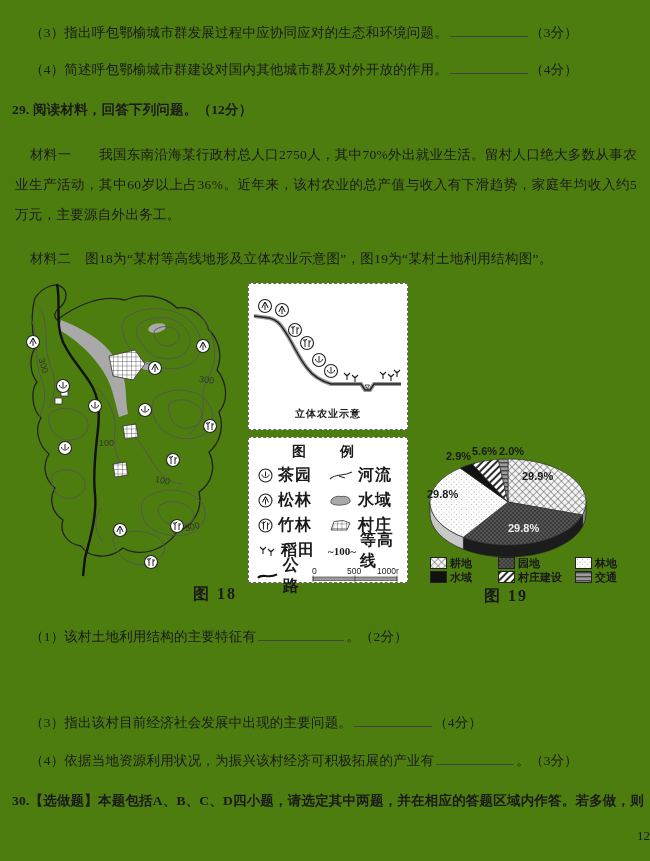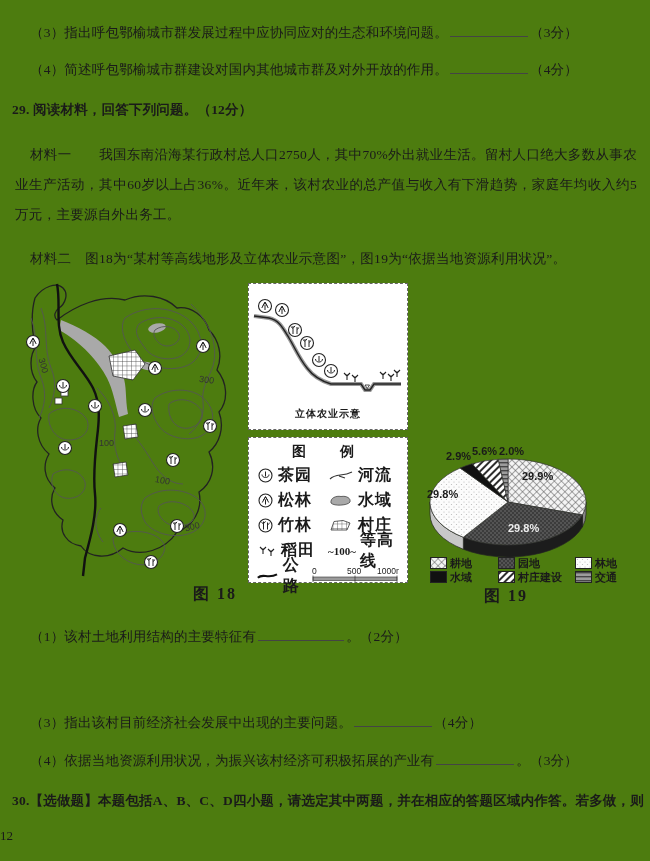--- a/index.html
+++ b/index.html
@@ -16,21 +16,21 @@
                 margin-top:5px;margin-bottom:2px;}
   .lg-row{display:flex;align-items:center;height:25px;padding:0 8px;}
   .lg-cell{display:flex;align-items:center;flex:1;}
   .lg-label{font-size:16px;font-weight:600;margin-left:4px;letter-spacing:1px;}
   .lg-contour{font-size:11px;font-weight:600;letter-spacing:0;}
   .pie-wrap{position:absolute;left:420px;top:438px;width:230px;height:172px;}
   .pie-lbl{position:absolute;font-size:11px;font-weight:bold;font-family:"Liberation Sans","DejaVu Sans",sans-serif;}
   .pie-legend-item{position:absolute;display:flex;align-items:center;height:12px;}
   .pie-legend-item .sw{width:15px;height:10px;border:1px solid #222;margin-right:3px;flex:none;}
   .pie-legend-item .lb{font-size:11px;font-weight:bold;letter-spacing:0;}
-  .pagenum{position:absolute;left:0;right:0;text-align:left;font-size:13px;}
+  .pagenum{position:absolute;left:0;right:0;text-align:right;font-size:13px;}
   .tag-bold{font-weight:bold;font-family:"Liberation Sans","DejaVu Sans",sans-serif;}
   svg text{font-family:"Liberation Sans","DejaVu Sans",sans-serif;}
 </style>
 </head>
 <body>
 
 <svg width="0" height="0" style="position:absolute" aria-hidden="true">
   <defs>
     <pattern id="pat-grid" width="5" height="5" patternUnits="userSpaceOnUse" patternTransform="rotate(45)">
       <rect width="5" height="5" fill="#f4f4f4"></rect>
@@ -80,21 +80,21 @@
 
   <div class="line" style="left:30px;top:24px">
     <span>（3）指出呼包鄂榆城市群发展过程中应协同应对的生态和环境问题。</span><span class="blank"></span><span>（3分）</span>
   </div>
   <div class="line" style="left:30px;top:61px">
     <span>（4）简述呼包鄂榆城市群建设对国内其他城市群及对外开放的作用。</span><span class="blank"></span><span>（4分）</span>
   </div>
   <div class="line" style="left:12px;top:101px;font-weight:bold">29. 阅读材料，回答下列问题。（12分）</div>
 
   <div class="para" style="left:15px;top:140px;width:622px;text-indent:15px">材料一　　我国东南沿海某行政村总人口2750人，其中70%外出就业生活。留村人口绝大多数从事农业生产活动，其中60岁以上占36%。近年来，该村农业的总产值与收入有下滑趋势，家庭年均收入约5万元，主要源自外出务工。</div>
-  <div class="para" style="left:15px;top:244px;width:622px;text-indent:15px">材料二　图18为“某村等高线地形及立体农业示意图”，图19为“依据当地资源利用状况”。</div>
+  <div class="para" style="left:15px;top:244px;width:622px;text-indent:15px">材料二　图18为“某村等高线地形及立体农业示意图”，图19为“某村土地利用结构图”。</div>
 
   <svg style="position:absolute;left:5px;top:280px" width="245" height="302" viewBox="0 0 245 302">
 
     <path d="M30,18 C38,6 52,2 58,8 C64,14 60,24 54,28 C50,31 48,36 52,40 C70,26 96,14 120,20 C138,12 160,16 172,28 C186,26 200,36 204,50 C214,60 218,76 212,90 C222,102 224,120 214,132 C220,148 214,164 204,172 C212,188 206,204 194,212 C198,230 188,246 172,252 C160,270 136,278 118,268 C104,280 84,278 76,266 C62,264 54,252 58,240 C46,232 44,218 50,208 C38,198 38,184 44,174 C32,164 30,148 36,138 C26,128 26,110 32,102 C24,92 24,74 32,66 C26,56 26,32 30,18 Z" fill="none" stroke="#222" stroke-width="1.3"></path>
 
     <path d="M56,40 C72,46 90,56 100,66 C110,76 114,86 118,96 C122,106 120,118 123,134 L114,137 C110,122 108,110 102,98 C94,82 76,62 54,50 Z" fill="#a9a9a9"></path>
     <ellipse cx="152" cy="48" rx="9" ry="4.5" fill="#a9a9a9" transform="rotate(-12 152 48)"></ellipse>
     <ellipse cx="142" cy="86" rx="8" ry="4" fill="#a9a9a9" transform="rotate(8 142 86)"></ellipse>
 
     <path d="M52,4 C56,24 50,44 58,62 C66,80 80,92 88,108 C96,124 94,142 92,158 C90,176 88,196 90,214 C92,234 86,256 80,278 L78,296" fill="none" stroke="#111" stroke-width="2.4"></path>

